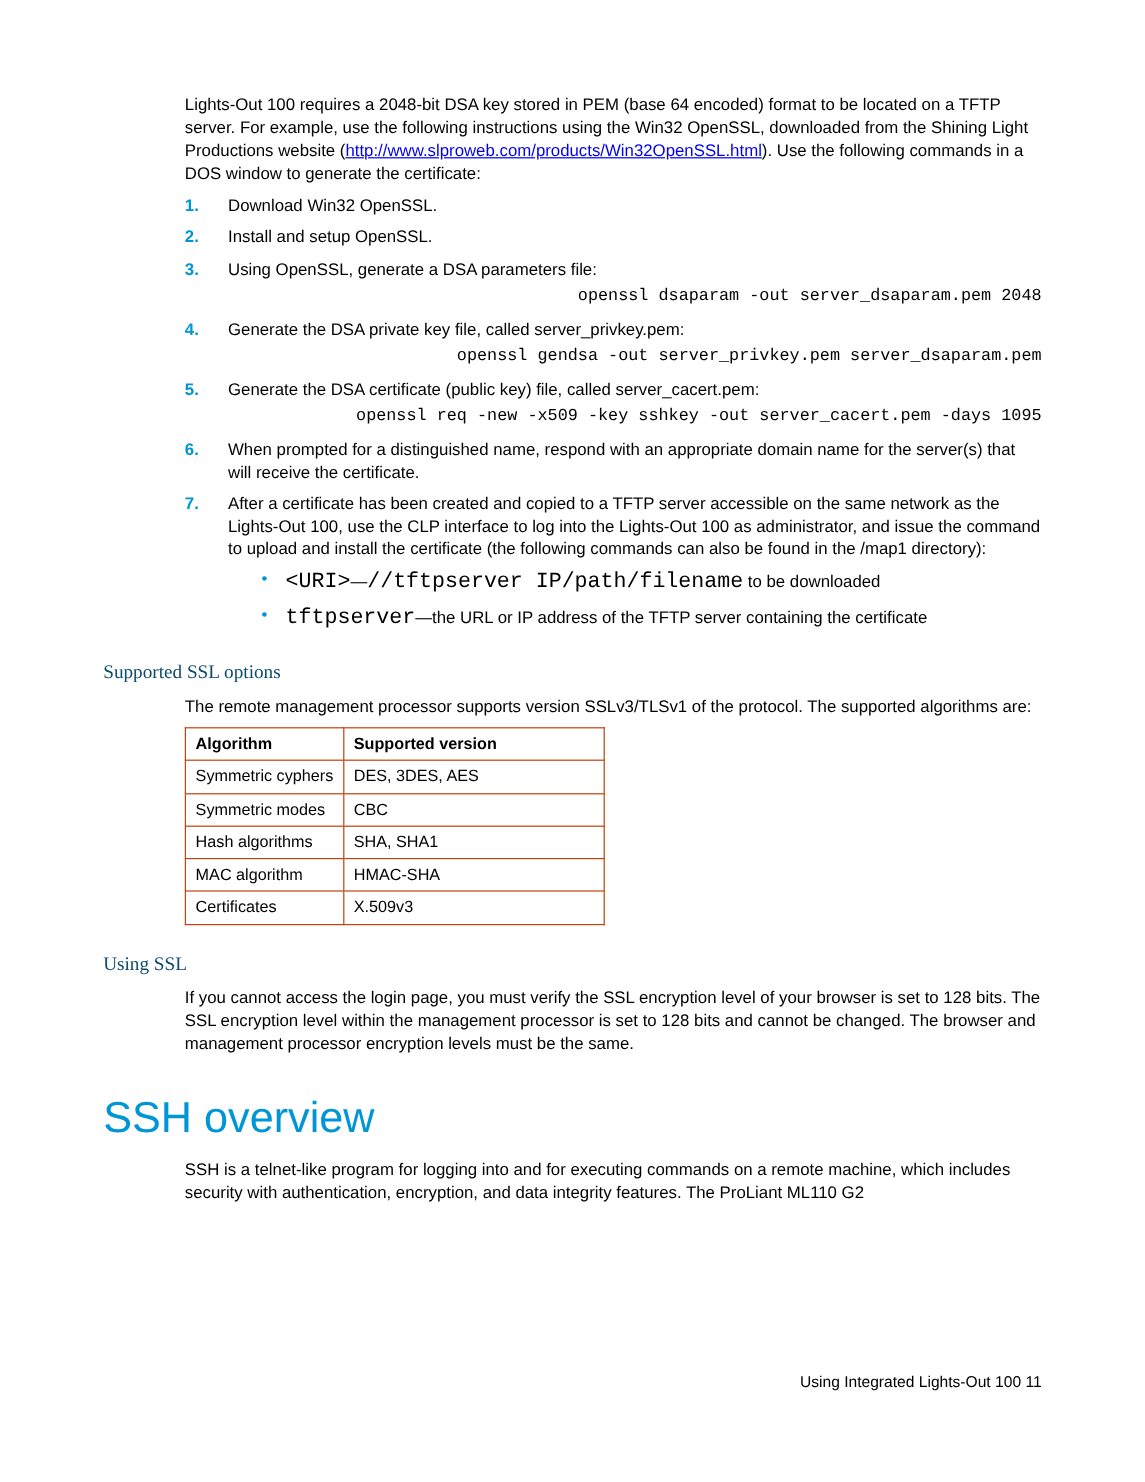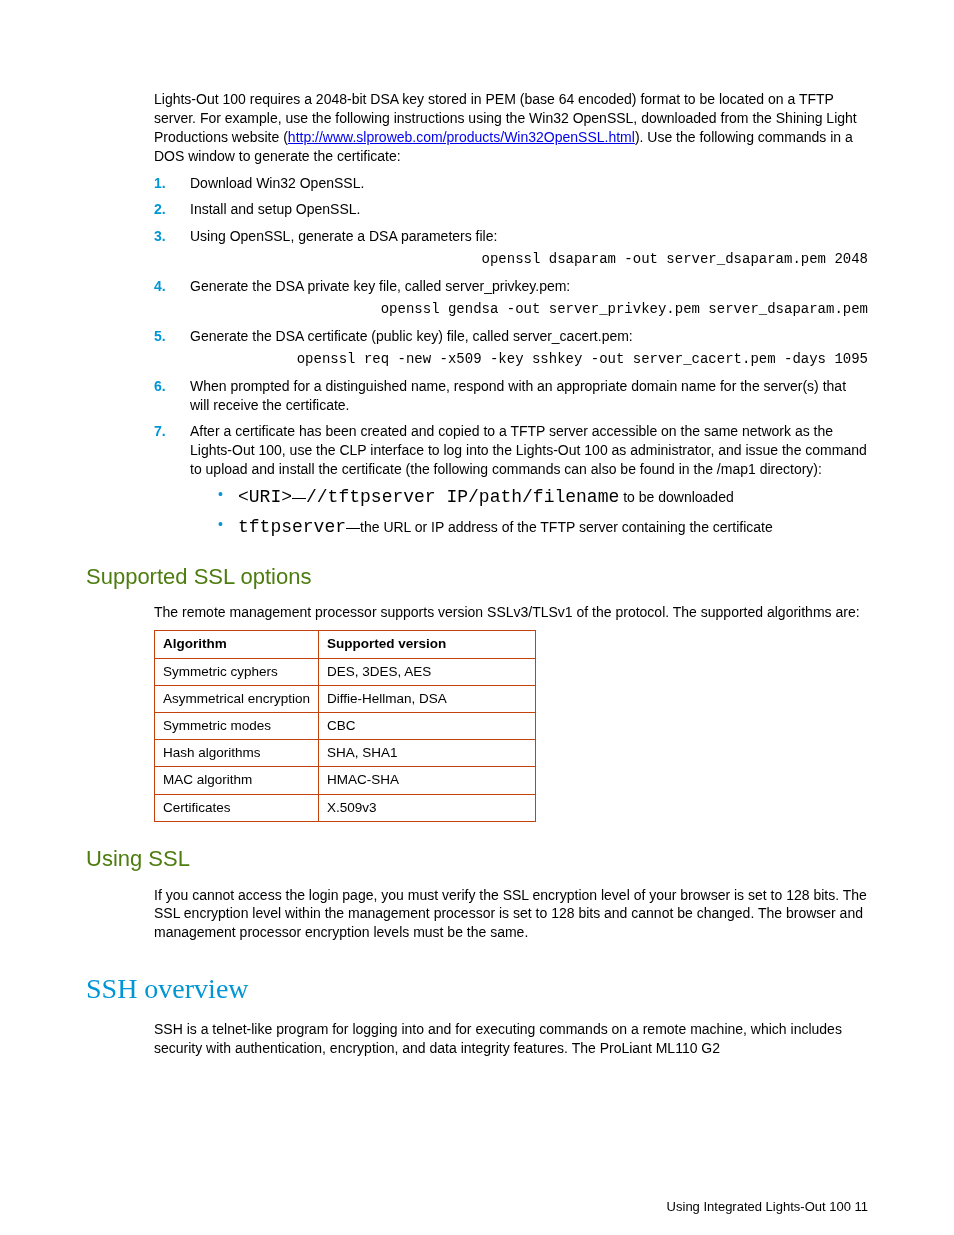--- a/index.html
+++ b/index.html
@@ -58,31 +58,31 @@
   }
   ul.bullets > li::before {
     content: "•";
     position: absolute;
     left: 0;
     top: 0;
     color: #0096D6;
     font-size: 14px;
   }
   h2.section {
-    font-family: Liberation Sans, sans-serif;
+    font-family: Liberation Serif, serif;
     font-weight: normal;
-    color: #4d7c0f;
-    font-size: 22px;
+    color: #0c4a6e;
+    font-size: 16px;
     margin: 22px 0 8px 0;
   }
   h1.section {
-    font-family: Liberation Serif, serif;
+    font-family: Liberation Sans, sans-serif;
     font-weight: normal;
     color: #0096D6;
-    font-size: 28px;
+    font-size: 36px;
     margin: 28px 0 10px 0;
   }
   table.algo {
     border-collapse: collapse;
     margin-top: 8px;
     margin-left: 68px;
     font-size: 13.5px;
   }
   table.algo th, table.algo td {
     border: 1px solid #c2410c;
@@ -95,21 +95,21 @@
   }
   .footer {
     text-align: right;
     font-size: 13px;
     margin-top: 140px;
   }
   .mono {
     font-family: "Courier New", monospace;
     font-size: 18px;
   }
-  p { margin: 12px 0 6px 0; }
+  p { margin: 0 0 6px 0; }
 </style>
 </head>
 <body>
 
 <p class="body-indent">
   <span>Lights-Out 100 requires a 2048-bit DSA key stored in PEM (base 64 encoded) format to be located on a TFTP server. For example, use the following instructions using the Win32 OpenSSL, downloaded from the Shining Light Productions website (</span><a class="link">http://www.slproweb.com/products/Win32OpenSSL.html</a><span>). Use the following commands in a DOS window to generate the certificate:</span>
 </p>
 
 <ol class="numbered">
   <li>
@@ -160,24 +160,20 @@
   <tbody>
       <tr>
     <th>Algorithm</th>
     <th style="min-width:200px">Supported version</th>
   </tr>
   <tr>
         <td>Symmetric cyphers</td>
         <td>DES, 3DES, AES</td>
       </tr>
   <tr>
-        <td>Asymmetrical encryption</td>
-        <td>Diffie-Hellman, DSA</td>
-      </tr>
-  <tr>
         <td>Symmetric modes</td>
         <td>CBC</td>
       </tr>
   <tr>
         <td>Hash algorithms</td>
         <td>SHA, SHA1</td>
       </tr>
   <tr>
         <td>MAC algorithm</td>
         <td>HMAC-SHA</td>

